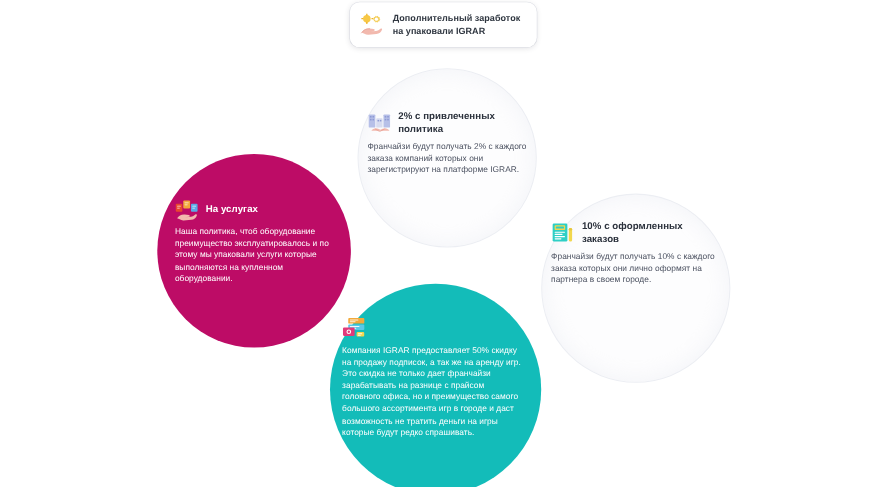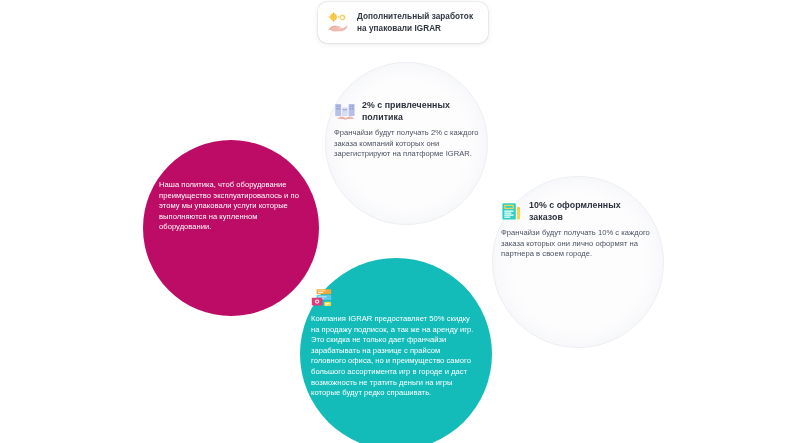--- a/index.html
+++ b/index.html
@@ -215,20 +215,41 @@
       </span>
       <div class="card-title">
         <div>10% с оформленных</div>
         <div>заказов</div>
       </div>
     </div>
     <div class="card-text">Франчайзи будут получать 10% с каждого заказа которых они лично оформят на партнера в своем городе.</div>
   </div>
 
   <div class="card-body b-pink light">
+    <div class="card-head">
+      <span class="icon-wrap">
+        <svg width="22" height="21" viewBox="0 0 22 21">
+          <rect x="0.8" y="5.2" width="6" height="7.2" rx="0.9" fill="#e8472e"></rect>
+          <rect x="7.6" y="2.2" width="6.2" height="7.4" rx="0.9" fill="#f2a93b"></rect>
+          <rect x="14.6" y="5.2" width="6" height="7.2" rx="0.9" fill="#5aa9e6"></rect>
+          <g fill="#ffffff" opacity="0.85">
+            <rect x="1.9" y="7" width="3.6" height="0.8" rx="0.4"></rect>
+            <rect x="1.9" y="8.8" width="2.6" height="0.8" rx="0.4"></rect>
+            <rect x="8.8" y="4" width="3.8" height="0.8" rx="0.4"></rect>
+            <rect x="8.8" y="5.8" width="2.8" height="0.8" rx="0.4"></rect>
+            <rect x="15.7" y="7" width="3.6" height="0.8" rx="0.4"></rect>
+            <rect x="15.7" y="8.8" width="2.6" height="0.8" rx="0.4"></rect>
+          </g>
+          <path d="M2 18.4c1.5-2.5 4.3-3.8 7.1-3.4l3.6.5c1 .15 1.1 1.5.1 1.6l-3.4.5 5.1-.5c1.6-.15 3-.9 4-2 .6-.65 1.7-.15 1.45.7-.7 2.2-2.7 3.85-5 4.05l-7 .55c-1.3.1-2.5-.25-3.6-1z" fill="#f2b9ae"></path>
+        </svg>
+      </span>
+      <div class="card-title">
+        <div>На услугах</div>
+      </div>
+    </div>
     <div class="card-text">Наша политика, чтоб оборудование преимущество эксплуатировалось и по этому мы упаковали услуги которые выполняются на купленном оборудовании.</div>
   </div>
 
   <div class="card-body b-teal light">
     <div class="card-head">
       <span class="icon-wrap">
         <svg width="22" height="21" viewBox="0 0 22 21">
           <rect x="5.6" y="1.2" width="14.6" height="5" rx="0.9" fill="#f2a93b"></rect>
           <g fill="#ffffff" opacity="0.85">
             <rect x="6.9" y="2.5" width="8" height="0.85" rx="0.42"></rect>

